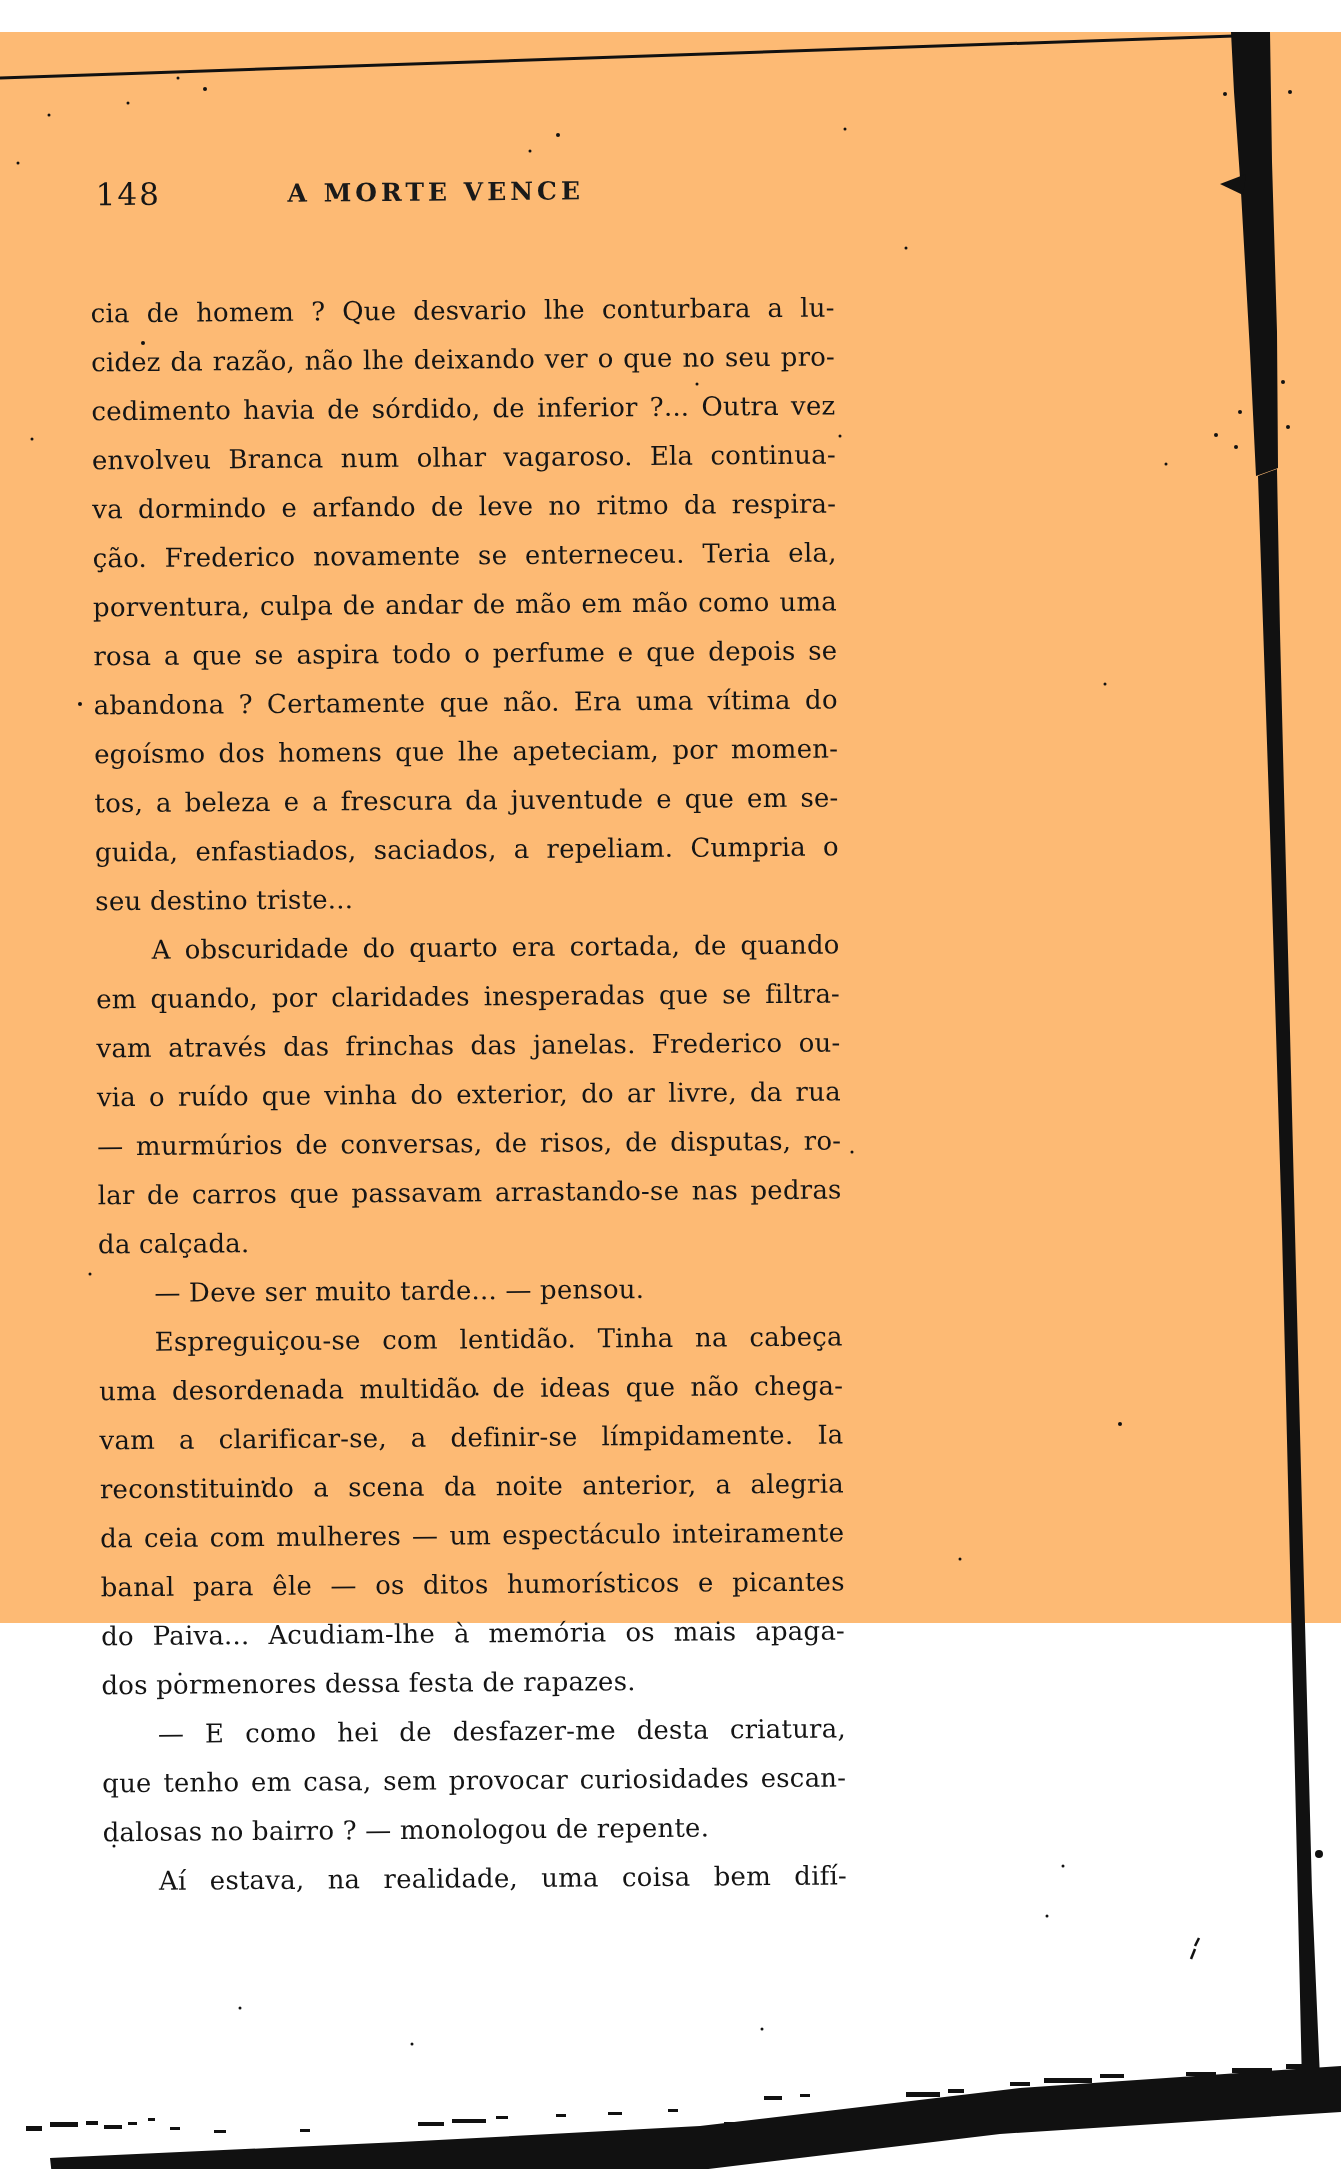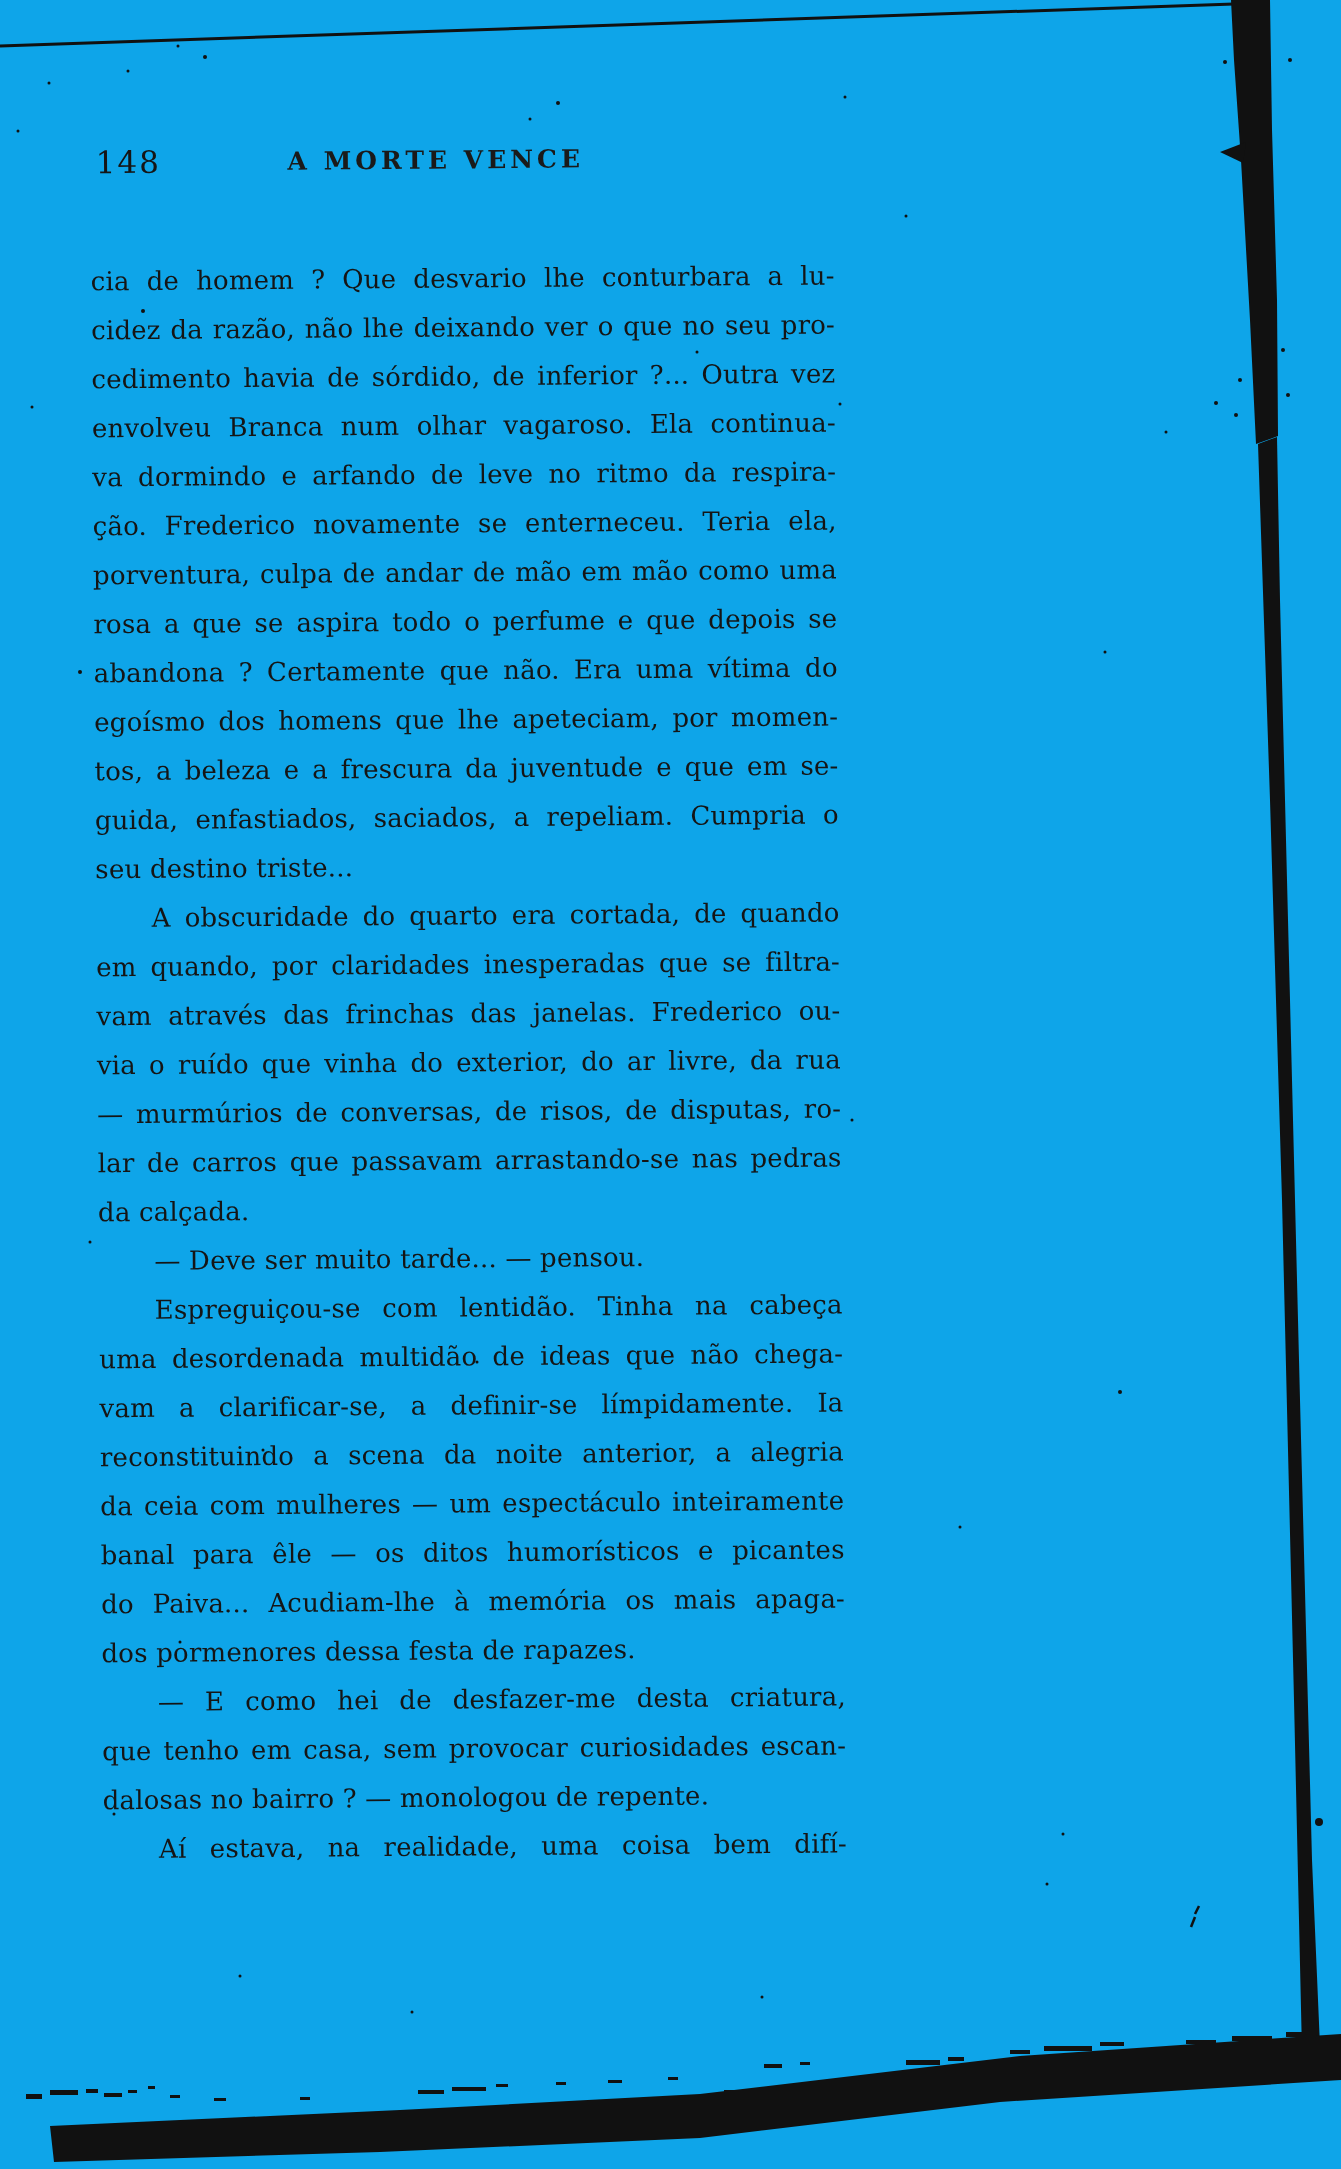--- a/index.html
+++ b/index.html
@@ -5,23 +5,24 @@
   html,body{margin:0;padding:0;}
   body{
     width:1341px;height:2169px;
     background:#ffffff;
     font-family:"DejaVu Serif","Liberation Serif",serif;
     position:relative;
     overflow:hidden;
   }
   .page{
     position:absolute;inset:0;
-    width:1341px;height:2169px;
-    background:#0ea5e9;
+    width:1341px;height:1591px;
+    background:#fdba74;
     color:#111;
+    margin-top:32px;
   }
   .artifacts{
     position:absolute;left:0;top:0;
     pointer-events:none;
   }
   .skew{
     position:absolute;left:0;top:0;width:1341px;height:2169px;
     transform:rotate(-0.45deg);
     transform-origin:48% 50%;
   }

